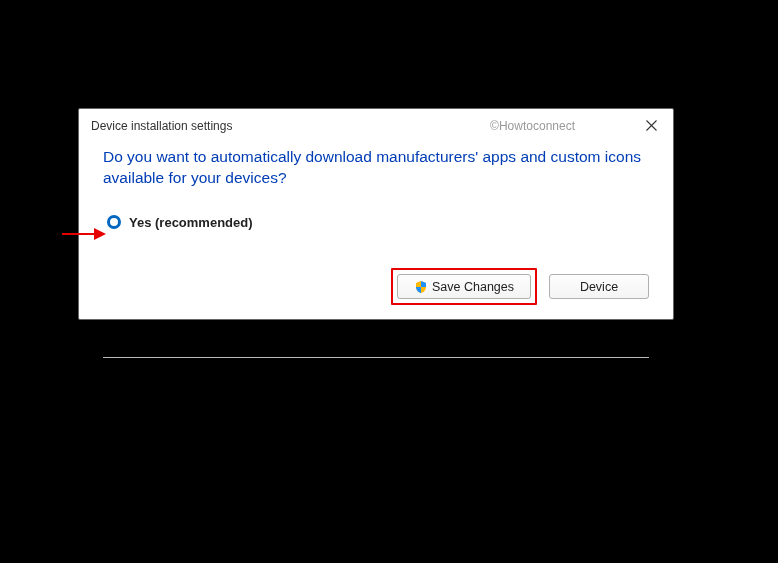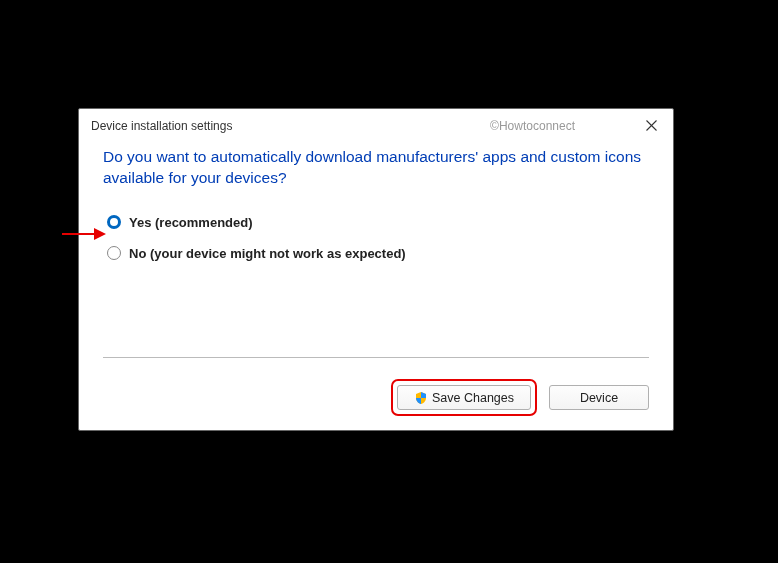--- a/index.html
+++ b/index.html
@@ -13,21 +13,21 @@
       width: 778px;
       height: 563px;
       position: relative;
       overflow: hidden;
     }
     .dialog {
       position: absolute;
       left: 78px;
       top: 108px;
       width: 596px;
-      height: 323px;
+      height: 212px;
       background: #fff;
       border: 1px solid #666;
       border-radius: 2px;
     }
     .titlebar {
       display: flex;
       align-items: center;
       padding: 6px 10px 3px 12px;
       height: 30px;
     }
@@ -124,21 +124,21 @@
       padding: 0 16px;
       min-width: 100px;
     }
     .btn.save .shield {
       margin-right: 4px;
       display: inline-flex;
     }
     .save-highlight {
       border: 2.5px solid #e60000;
       padding: 4px;
-      border-radius: 7px;
+      border-radius: 1px;
     }
     .arrow {
       position: absolute;
       left: 60px;
       top: 225px;
       pointer-events: none;
     }
   </style>
 </head>
 <body>
@@ -155,24 +155,20 @@
       </svg>
     </div>
   </div>
   <div class="content">
     <div class="question">Do you want to automatically download manufacturers' apps and custom icons available for your devices?</div>
     <div class="options">
       <div class="radio-row">
         <span class="radio selected"></span>
         <span class="radio-label">Yes (recommended)</span>
       </div>
-      <div class="radio-row">
-        <span class="radio unselected"></span>
-        <span class="radio-label">No (your device might not work as expected)</span>
-      </div>
     </div>
   </div>
   <hr class="separator">
   <div class="button-row">
     <div class="save-highlight">
       <button class="btn save">
         <span class="shield">
           <svg width="14" height="14" viewBox="0 0 14 14">
             <path d="M7 1 L12 3 L12 7 C12 10 9.5 12.5 7 13 C4.5 12.5 2 10 2 7 L2 3 Z" fill="#ffb900"></path>
             <path d="M7 1 L12 3 L12 7 L7 7 Z" fill="#1e90ff"></path>

